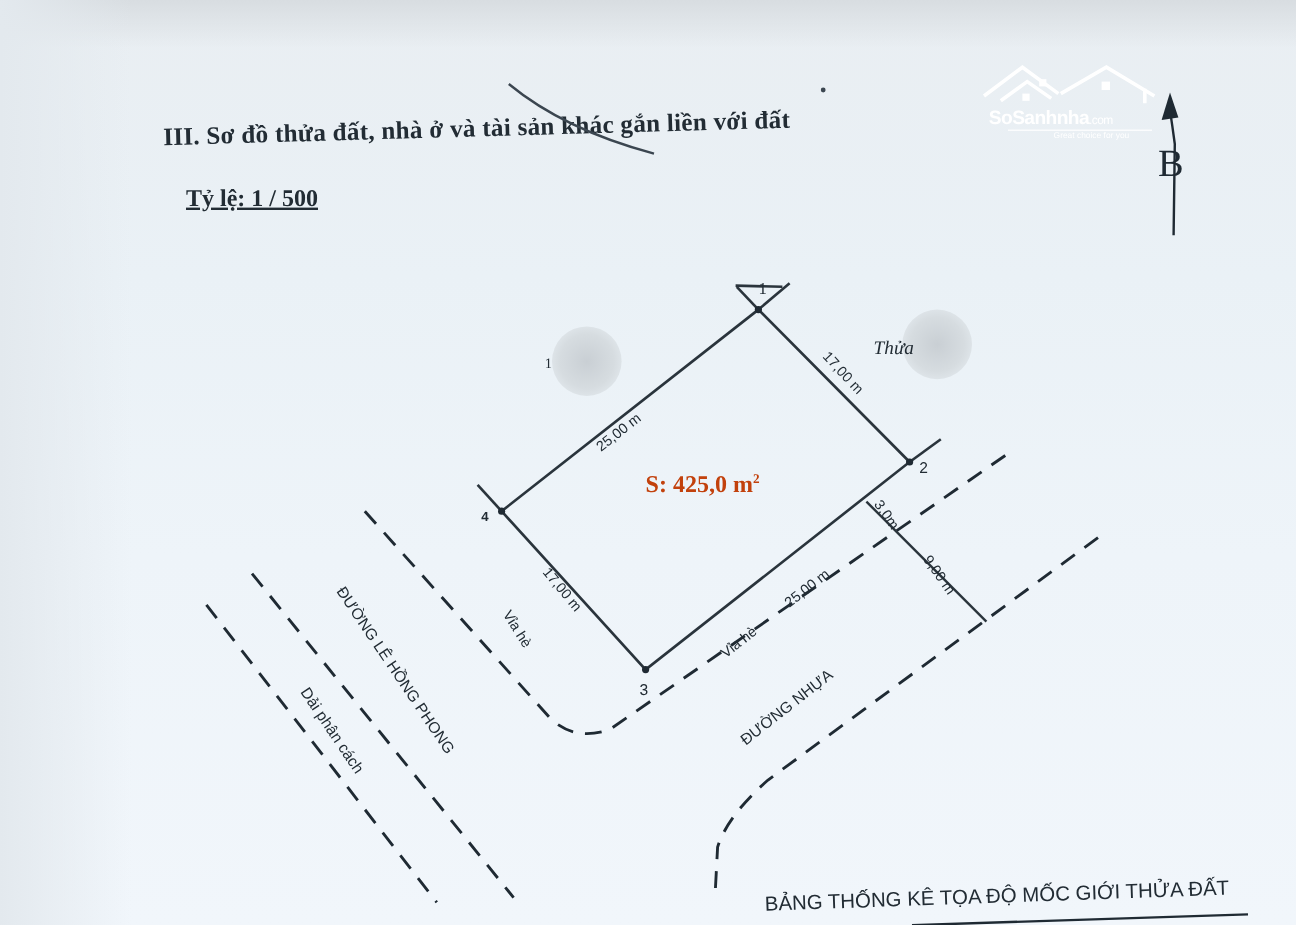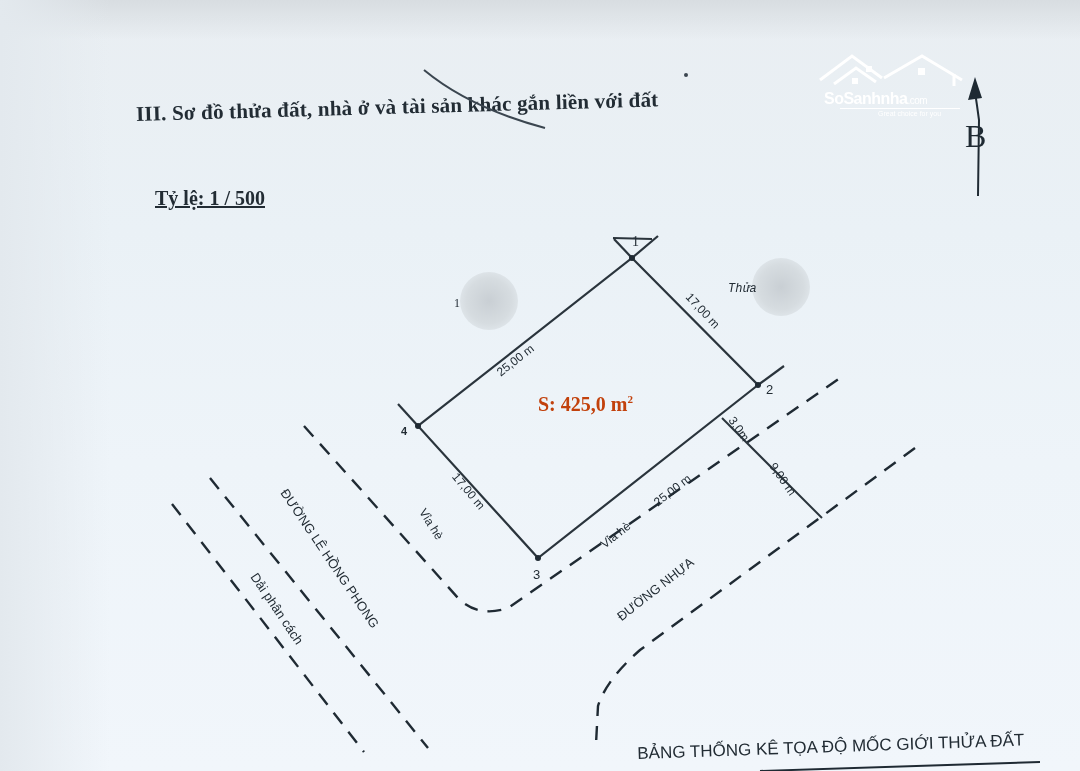--- a/index.html
+++ b/index.html
@@ -19,21 +19,21 @@
     }
     .heading {
       position: absolute; left: 136px; top: 102px;
       font-family: "Liberation Serif", serif; font-weight: bold; font-size: 21px;
       color: #222c34; transform: rotate(-1.6deg); transform-origin: left center;
       white-space: nowrap; letter-spacing: 0.2px;
     }
     .scale {
       position: absolute; left: 155px; top: 155px;
       font-family: "Liberation Serif", serif; font-weight: bold; font-size: 20px;
-      color: #222c34; text-decoration: underline; white-space: nowrap; margin-top: 32px;
+      color: #222c34; text-decoration: underline; white-space: nowrap;
     }
     .watermark {
       position: absolute; left: 812px; top: 42px; width: 160px; height: 80px;
       color: #ffffff; text-align: center;
     }
     .watermark .brand {
       position: absolute; left: 12px; top: 48px; font-family: "Liberation Sans", sans-serif;
       font-weight: bold; font-size: 16px; color: #ffffff; letter-spacing: -0.5px;
     }
     .watermark .brand small { font-size: 10px; font-weight: normal; }
@@ -132,21 +132,21 @@
 <div class="blur-dot" style="left:752px;top:258px;width:58px;height:58px;"></div>
 
 <div class="north-label">B</div>
 
 <div class="label serif" style="left:632px;top:234px;font-size:14px;">1</div>
 <div class="label" style="left:766px;top:382px;font-size:13px;">2</div>
 <div class="label" style="left:533px;top:567px;font-size:13px;">3</div>
 <div class="label" style="left:401px;top:425px;font-size:11px;font-weight:bold;">4</div>
 
 <div class="label serif" style="left:454px;top:296px;font-size:12px;">1</div>
-<div class="label serif" style="left:728px;top:282px;font-size:12px;font-style:italic;font-family:Liberation Mono, monospace;">Thửa</div>
+<div class="label serif" style="left:728px;top:282px;font-size:16px;font-style:italic;">Thửa</div>
 
 <div class="area"><span>S: 425,0 m</span><sup>2</sup></div>
 
 <div class="label" style="left:494px;top:368px;font-size:12px;transform:rotate(-38deg);">25,00 m</div>
 <div class="label" style="left:693px;top:290px;font-size:12px;transform:rotate(47deg);">17,00 m</div>
 <div class="label" style="left:651px;top:498px;font-size:12px;transform:rotate(-38deg);">25,00 m</div>
 <div class="label" style="left:460px;top:470px;font-size:12px;transform:rotate(50deg);">17,00 m</div>
 <div class="label" style="left:737px;top:414px;font-size:12px;transform:rotate(55deg);">3,0m</div>
 <div class="label" style="left:778px;top:460px;font-size:12px;transform:rotate(55deg);">9,00 m</div>
 

